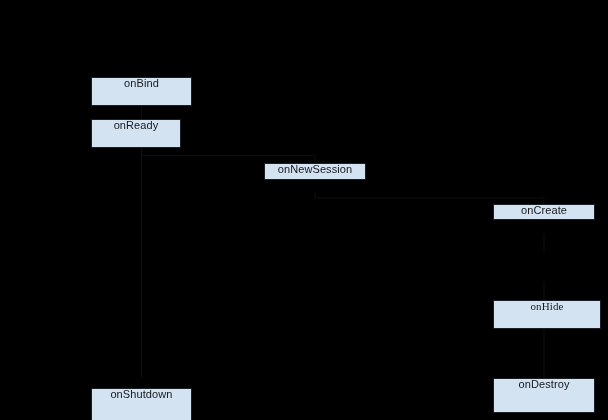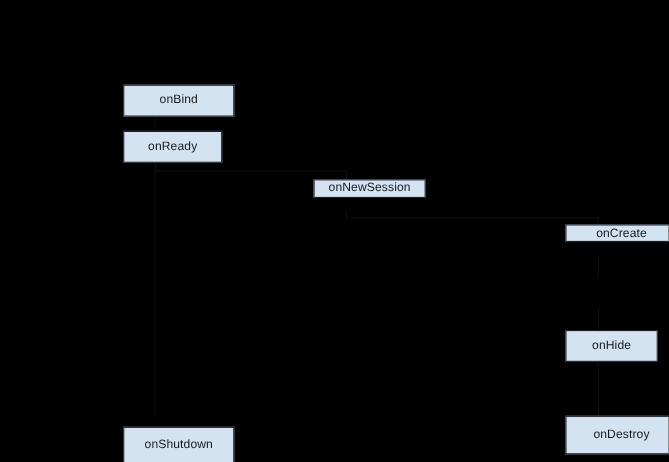--- a/index.html
+++ b/index.html
@@ -23,29 +23,28 @@
     width: 608px;
     height: 420px;
     pointer-events: none;
   }
   .node {
     position: absolute;
     box-sizing: border-box;
     background: #d4e3f2;
     border: 1px solid #1a1f26;
     display: flex;
-    align-items: center;
+    align-items: flex-start;
     justify-content: center;
     color: #16191d;
     font-size: 11px;
     line-height: 1;
     letter-spacing: 0.1px;
     white-space: nowrap;
     user-select: none;
-    margin-left: 21px;
   }
   .node-label {
     display: block;
     pointer-events: none;
   }
 </style>
 </head>
 <body>
 
 <div id="canvas">
@@ -72,21 +71,21 @@
 
   <div class="node" style="left:264px; top:163px; width:102px; height:17px;">
     <span class="node-label">onNewSession</span>
   </div>
 
   <div class="node" style="left:493px; top:204px; width:102px; height:16px;">
     <span class="node-label">onCreate</span>
   </div>
 
 
-  <div class="node" style="left:493px; top:300px; width:84px; height:29px;">
+  <div class="node" style="left:493px; top:300px; width:108px; height:29px;font-family:Liberation Serif, serif;">
     <span class="node-label">onHide</span>
   </div>
 
   <div class="node" style="left:91px; top:388px; width:101px; height:33px;">
     <span class="node-label">onShutdown</span>
   </div>
 
   <div class="node" style="left:493px; top:378px; width:102px; height:35px;">
     <span class="node-label">onDestroy</span>
   </div>

